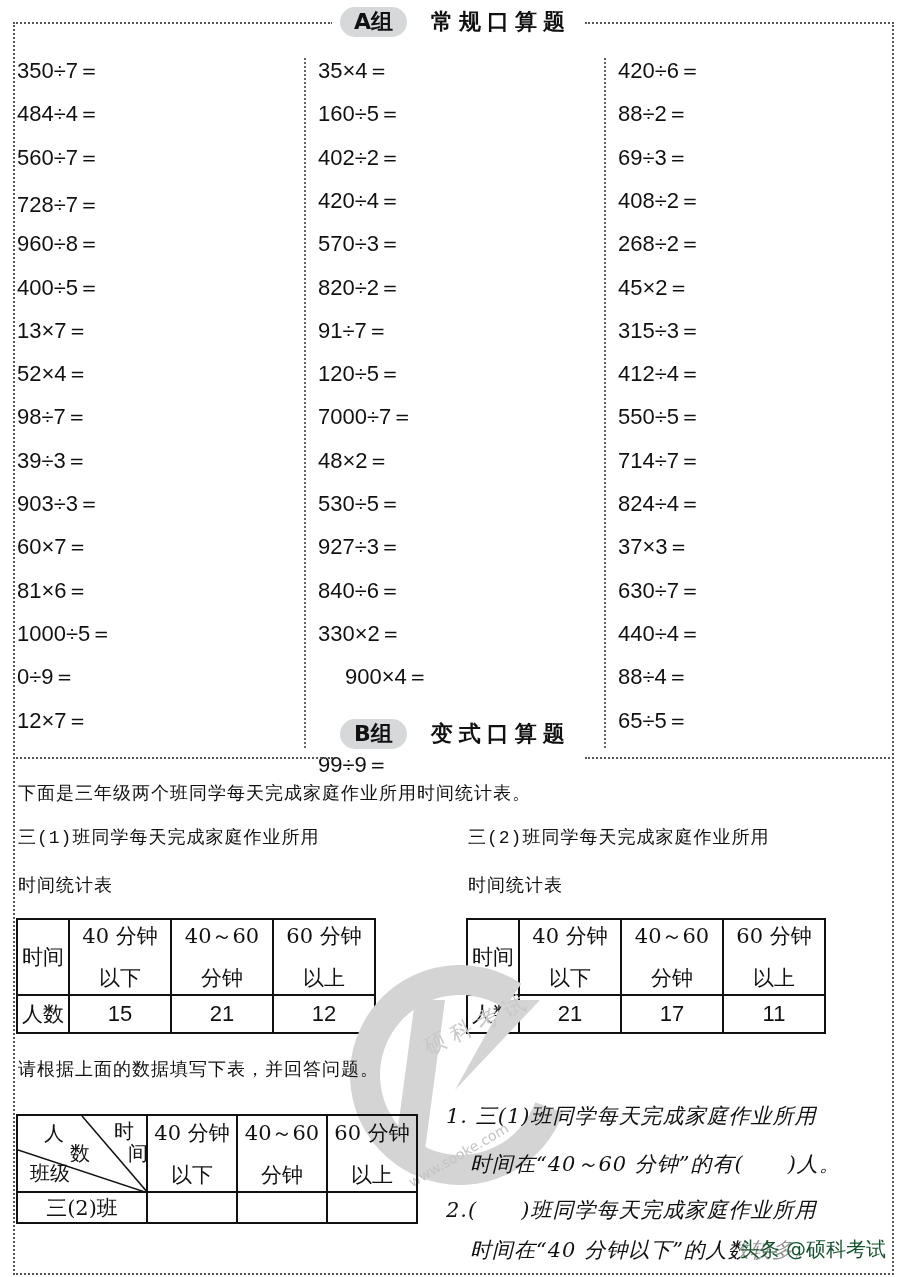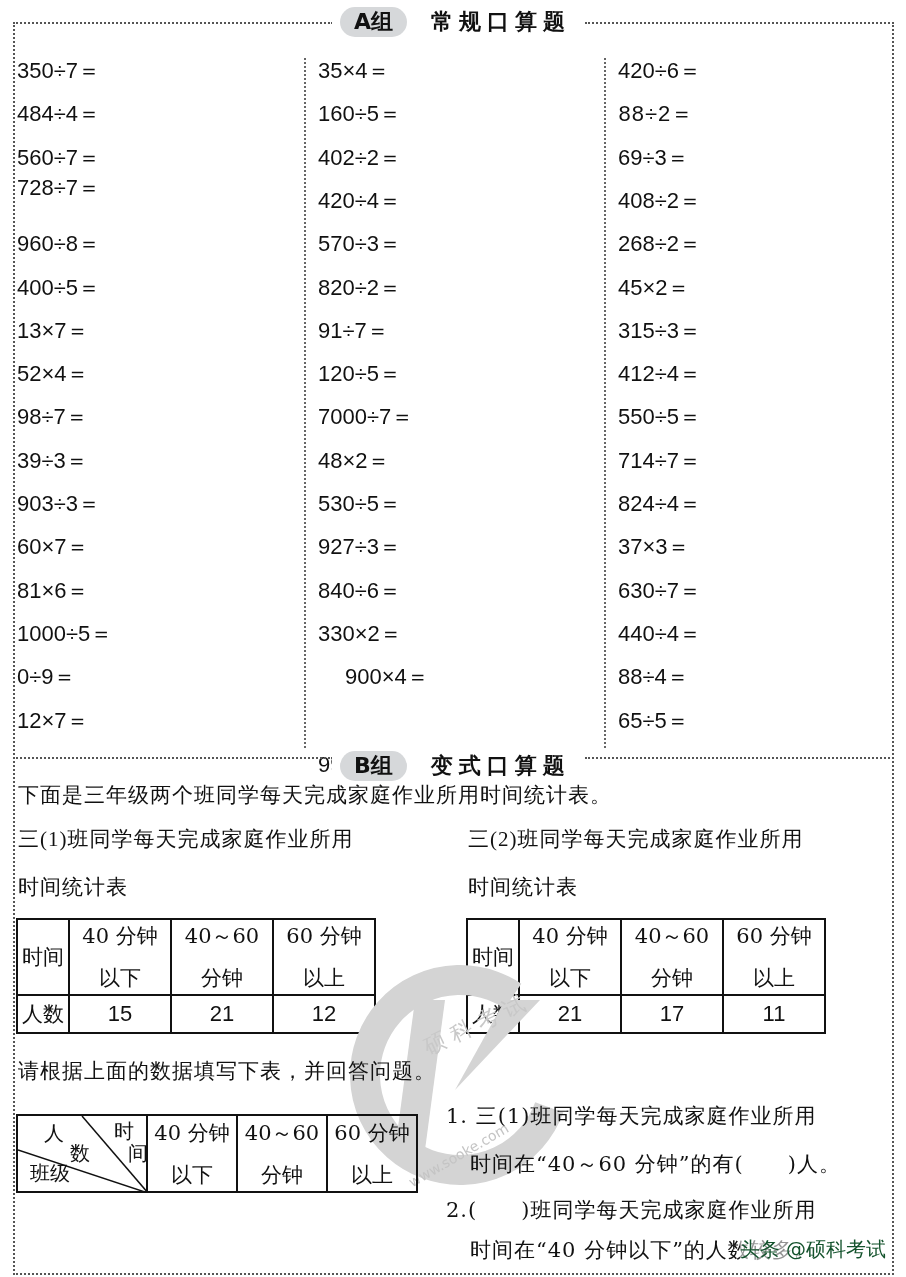--- a/index.html
+++ b/index.html
@@ -8,28 +8,28 @@
   .frame { position: absolute; left: 13px; top: 22px; width: 881px; height: 1253px;
            border-left: 2px dotted #555; border-right: 2px dotted #555; border-bottom: 2px dotted #555; box-sizing: border-box; }
   .hline { position: absolute; height: 0; border-top: 2px dotted #555; }
   .vline { position: absolute; width: 0; border-left: 2px dotted #666; }
   .sec-head { position: absolute; display: flex; align-items: center; height: 34px; background: #fff; padding: 0 8px; }
   .pill { display: inline-flex; align-items: center; justify-content: center; height: 30px; padding: 0 14px;
           background: #d6d8da; border-radius: 15px; font-size: 22px; font-weight: bold; margin-right: 24px; }
   .sec-title { font-size: 22px; letter-spacing: 6px; font-weight: bold; }
   .col { position: absolute; top: 48px; }
   .eq { position: absolute; left: 0; font-size: 22px; white-space: nowrap; font-family: "Liberation Sans", sans-serif; }
-  .para { position: absolute; font-size: 21px; white-space: nowrap; font-family: Liberation Serif, serif; letter-spacing: 1px; }
+  .para { position: absolute; font-size: 18px; white-space: nowrap; font-family: Liberation Mono, monospace; letter-spacing: 1px; }
   table.stat { position: absolute; border-collapse: collapse; font-size: 21px; font-family: "DejaVu Serif", serif; border-radius: 24px; }
   table.stat td { border: 2px solid #111; text-align: center; padding: 0; }
   .num { font-family: "Liberation Sans", sans-serif; font-size: 22px; }
   .diag { position: relative; }
   .diag svg { position: absolute; left: 0; top: 0; }
   .dl { position: absolute; font-size: 20px; }
-  .q { position: absolute; font-size: 21px; white-space: nowrap; font-family: "DejaVu Serif", serif; letter-spacing: 1px; }
+  .q { position: absolute; font-size: 21px; white-space: nowrap; font-family: "DejaVu Serif", serif; letter-spacing: 1px; font-style: italic; }
   .watermark { position: absolute; left: 345px; top: 960px; width: 230px; height: 230px; pointer-events: none; }
   .credit { position: absolute; right: 20px; bottom: 14px; font-size: 20px; color: #14532d; background: rgba(255,255,255,0.55); }
 </style>
 </head>
 <body>
 
 <div class="frame"></div>
 <div class="hline" style="left:13px; top:22px; width:320px;"></div>
 <div class="hline" style="left:585px; top:22px; width:309px;"></div>
 
@@ -38,21 +38,21 @@
   <span class="sec-title">常规口算题</span>
 </div>
 
 <div class="vline" style="left:304px; top:58px; height:690px;"></div>
 <div class="vline" style="left:604px; top:58px; height:690px;"></div>
 
 <div class="col" id="colA0" style="left:17px;">
     <div class="eq" style="top: 8px;">350÷7＝</div>
     <div class="eq" style="top: 51.3px;">484÷4＝</div>
     <div class="eq" style="top: 94.6px;">560÷7＝</div>
-    <div class="eq" style="top: 125px; text-align: center;">728÷7＝</div>
+    <div class="eq" style="top: 142px; text-align: center;">728÷7＝</div>
     <div class="eq" style="top: 181.2px;">960÷8＝</div>
     <div class="eq" style="top: 224.5px;">400÷5＝</div>
     <div class="eq" style="top: 267.8px;">13×7＝</div>
     <div class="eq" style="top: 311.1px;">52×4＝</div>
     <div class="eq" style="top: 354.4px;">98÷7＝</div>
     <div class="eq" style="top: 397.7px;">39÷3＝</div>
     <div class="eq" style="top: 441px;">903÷3＝</div>
     <div class="eq" style="top: 484.3px;">60×7＝</div>
     <div class="eq" style="top: 527.6px;">81×6＝</div>
     <div class="eq" style="top: 570.9px;">1000÷5＝</div>
@@ -72,40 +72,40 @@
     <div class="eq" style="top: 397.7px;">48×2＝</div>
     <div class="eq" style="top: 441px;">530÷5＝</div>
     <div class="eq" style="top: 484.3px;">927÷3＝</div>
     <div class="eq" style="top: 527.6px;">840÷6＝</div>
     <div class="eq" style="top: 570.9px;">330×2＝</div>
     <div class="eq" style="top: 614.2px; margin-left: 27px;">900×4＝</div>
     <div class="eq" style="top: 657.5px; margin-top: 44px;">99÷9＝</div>
   </div>
 <div class="col" id="colA2" style="left:618px;">
     <div class="eq" style="top: 8px;">420÷6＝</div>
-    <div class="eq" style="top: 51.3px; font-family: Liberation Mono, monospace;">88÷2＝</div>
+    <div class="eq" style="top: 51.3px;">88÷2＝</div>
     <div class="eq" style="top: 94.6px;">69÷3＝</div>
     <div class="eq" style="top: 137.9px;">408÷2＝</div>
     <div class="eq" style="top: 181.2px;">268÷2＝</div>
     <div class="eq" style="top: 224.5px;">45×2＝</div>
     <div class="eq" style="top: 267.8px;">315÷3＝</div>
     <div class="eq" style="top: 311.1px;">412÷4＝</div>
     <div class="eq" style="top: 354.4px;">550÷5＝</div>
     <div class="eq" style="top: 397.7px;">714÷7＝</div>
     <div class="eq" style="top: 441px;">824÷4＝</div>
     <div class="eq" style="top: 484.3px;">37×3＝</div>
     <div class="eq" style="top: 527.6px;">630÷7＝</div>
     <div class="eq" style="top: 570.9px;">440÷4＝</div>
     <div class="eq" style="top: 614.2px;">88÷4＝</div>
     <div class="eq" style="top: 657.5px;">65÷5＝</div>
   </div>
 
 <div class="hline" style="left:13px; top:757px; width:320px;"></div>
 <div class="hline" style="left:585px; top:757px; width:309px;"></div>
-<div class="sec-head" style="left:332px; top:749px;text-align:right;">
+<div class="sec-head" style="left:332px; top:717px;text-align:right;">
   <span class="pill">B组</span>
   <span class="sec-title">变式口算题</span>
 </div>
 
 <div class="para" style="left:18px; top:781px;">下面是三年级两个班同学每天完成家庭作业所用时间统计表。</div>
 
 <div class="para" style="left:18px; top:825px;">三(1)班同学每天完成家庭作业所用</div>
 <div class="para" style="left:18px; top:873px;">时间统计表</div>
 <div class="para" style="left:468px; top:825px;">三(2)班同学每天完成家庭作业所用</div>
 <div class="para" style="left:468px; top:873px;">时间统计表</div>
@@ -192,20 +192,26 @@
         </td>
     <td style="width:88px;">
           <div>40～60</div>
           <div style="margin-top:14px;">分钟</div>
         </td>
     <td style="width:88px;">
           <div>60 分钟</div>
           <div style="margin-top:14px;">以上</div>
         </td>
   </tr>
+  <tr style="height:31px;">
+    <td>三(2)班</td>
+    <td></td>
+    <td></td>
+    <td></td>
+  </tr>
 </tbody>
   </table>
 
 <div class="q" style="left:446px; top:1102px;">1. 三(1)班同学每天完成家庭作业所用</div>
 <div class="q" style="left:470px; top:1150px;">时间在“40～60 分钟”的有(　　)人。</div>
 <div class="q" style="left:446px; top:1196px;">2.(　　)班同学每天完成家庭作业所用</div>
 <div class="q" style="left:470px; top:1236px;">时间在“40 分钟以下”的人数较多。</div>
 
 <div class="credit">头条 @硕科考试</div>
 

